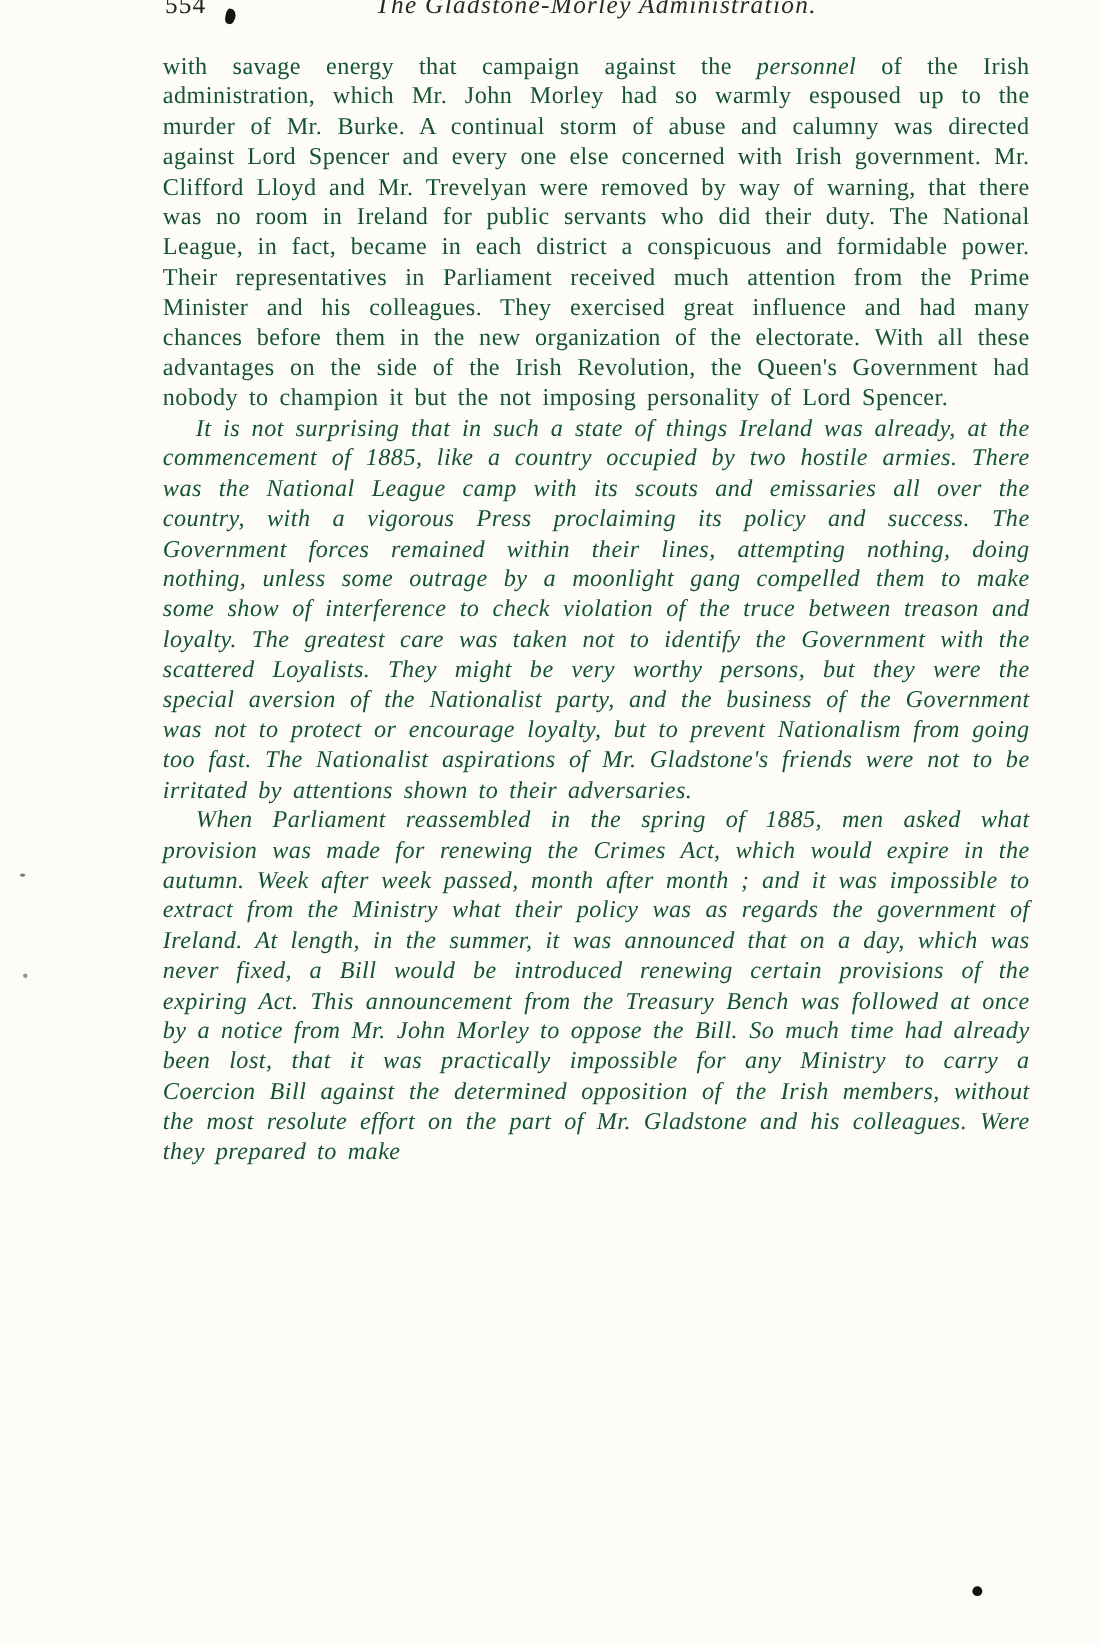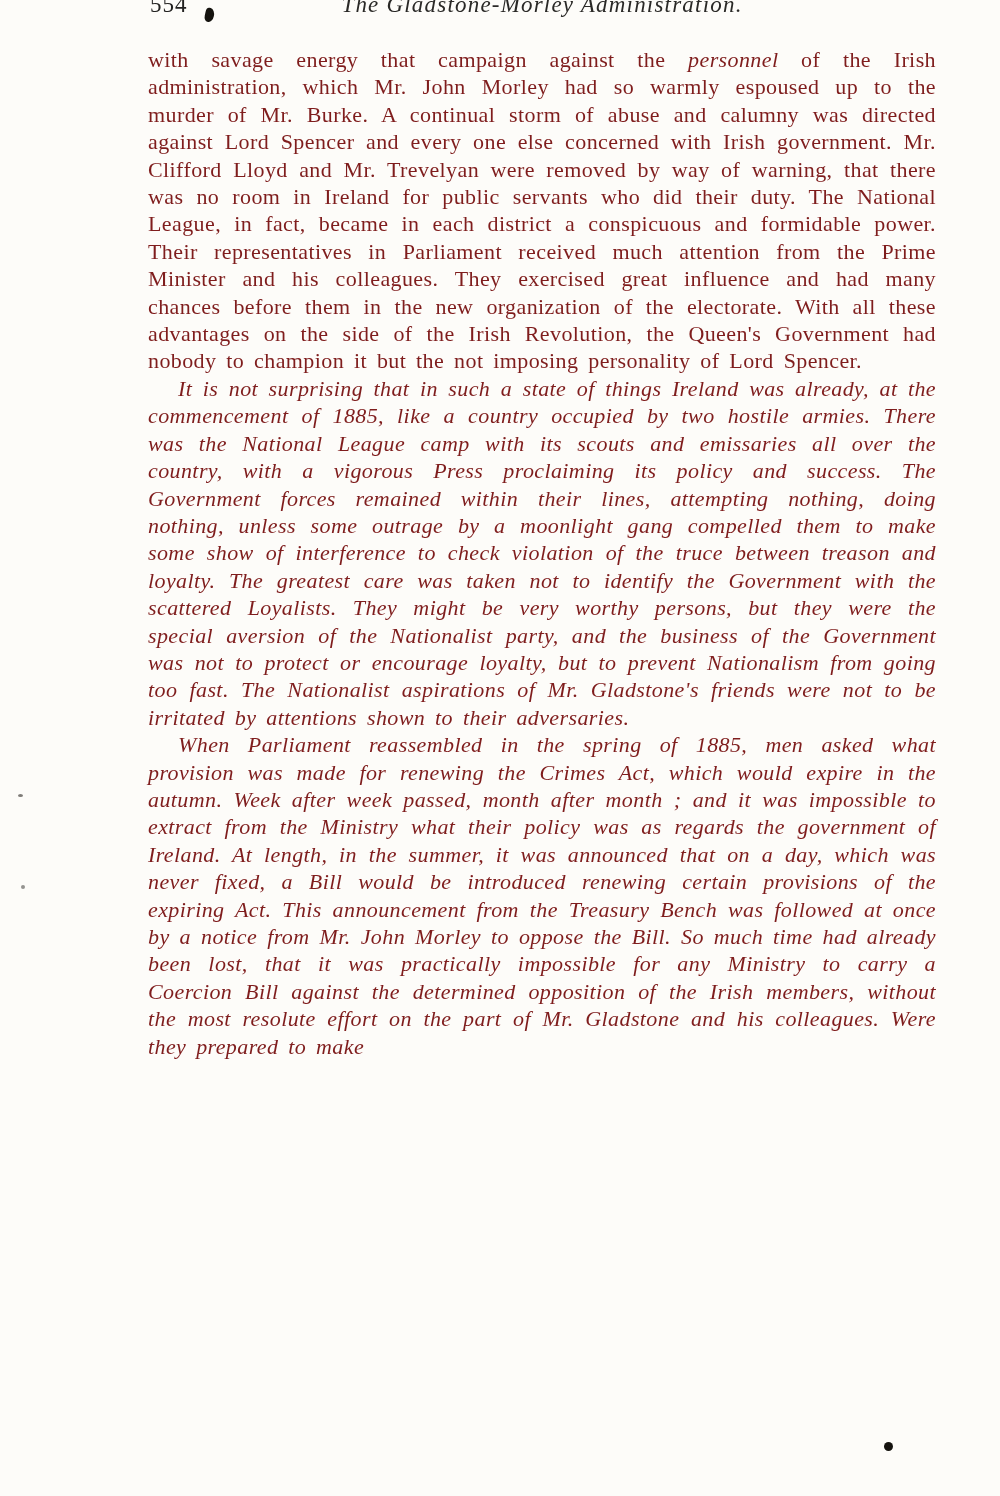--- a/index.html
+++ b/index.html
@@ -42,21 +42,21 @@
     letter-spacing: 1.2px;
     color: #2a2927;
   }
   .body-text {
     margin-top: 24px;
     font-size: 22px;
     line-height: 27.4px;
     text-align: justify;
     letter-spacing: 0.4px;
     word-spacing: 4px;
-    color: #7f1d1d;
+    color: #14532d;
   }
   .body-text p {
     margin: 0;
   }
   .body-text p.indent {
     text-indent: 30px;
     font-style: italic;
   }
   .italic {
     font-style: italic;

